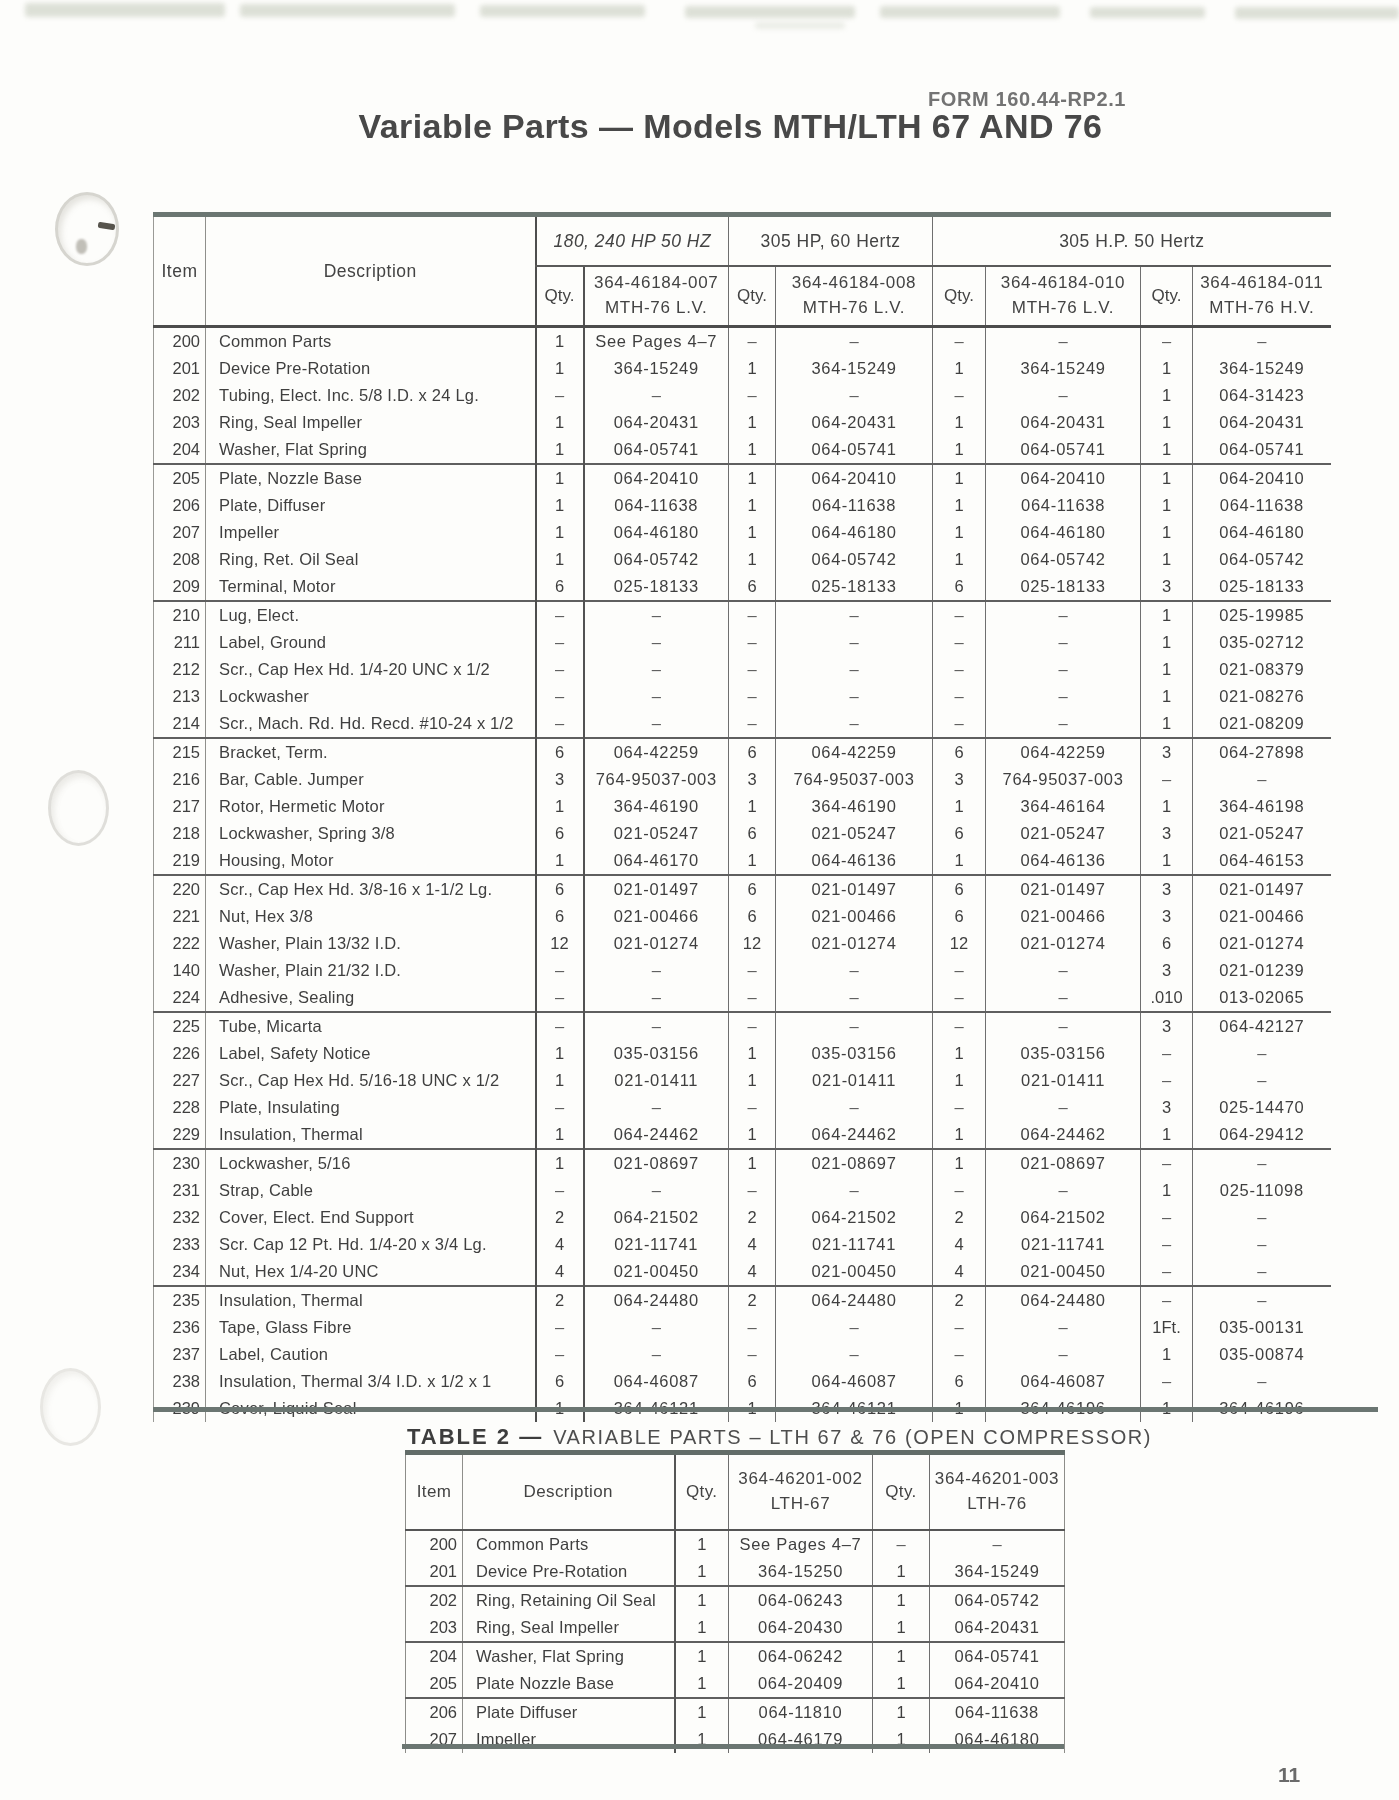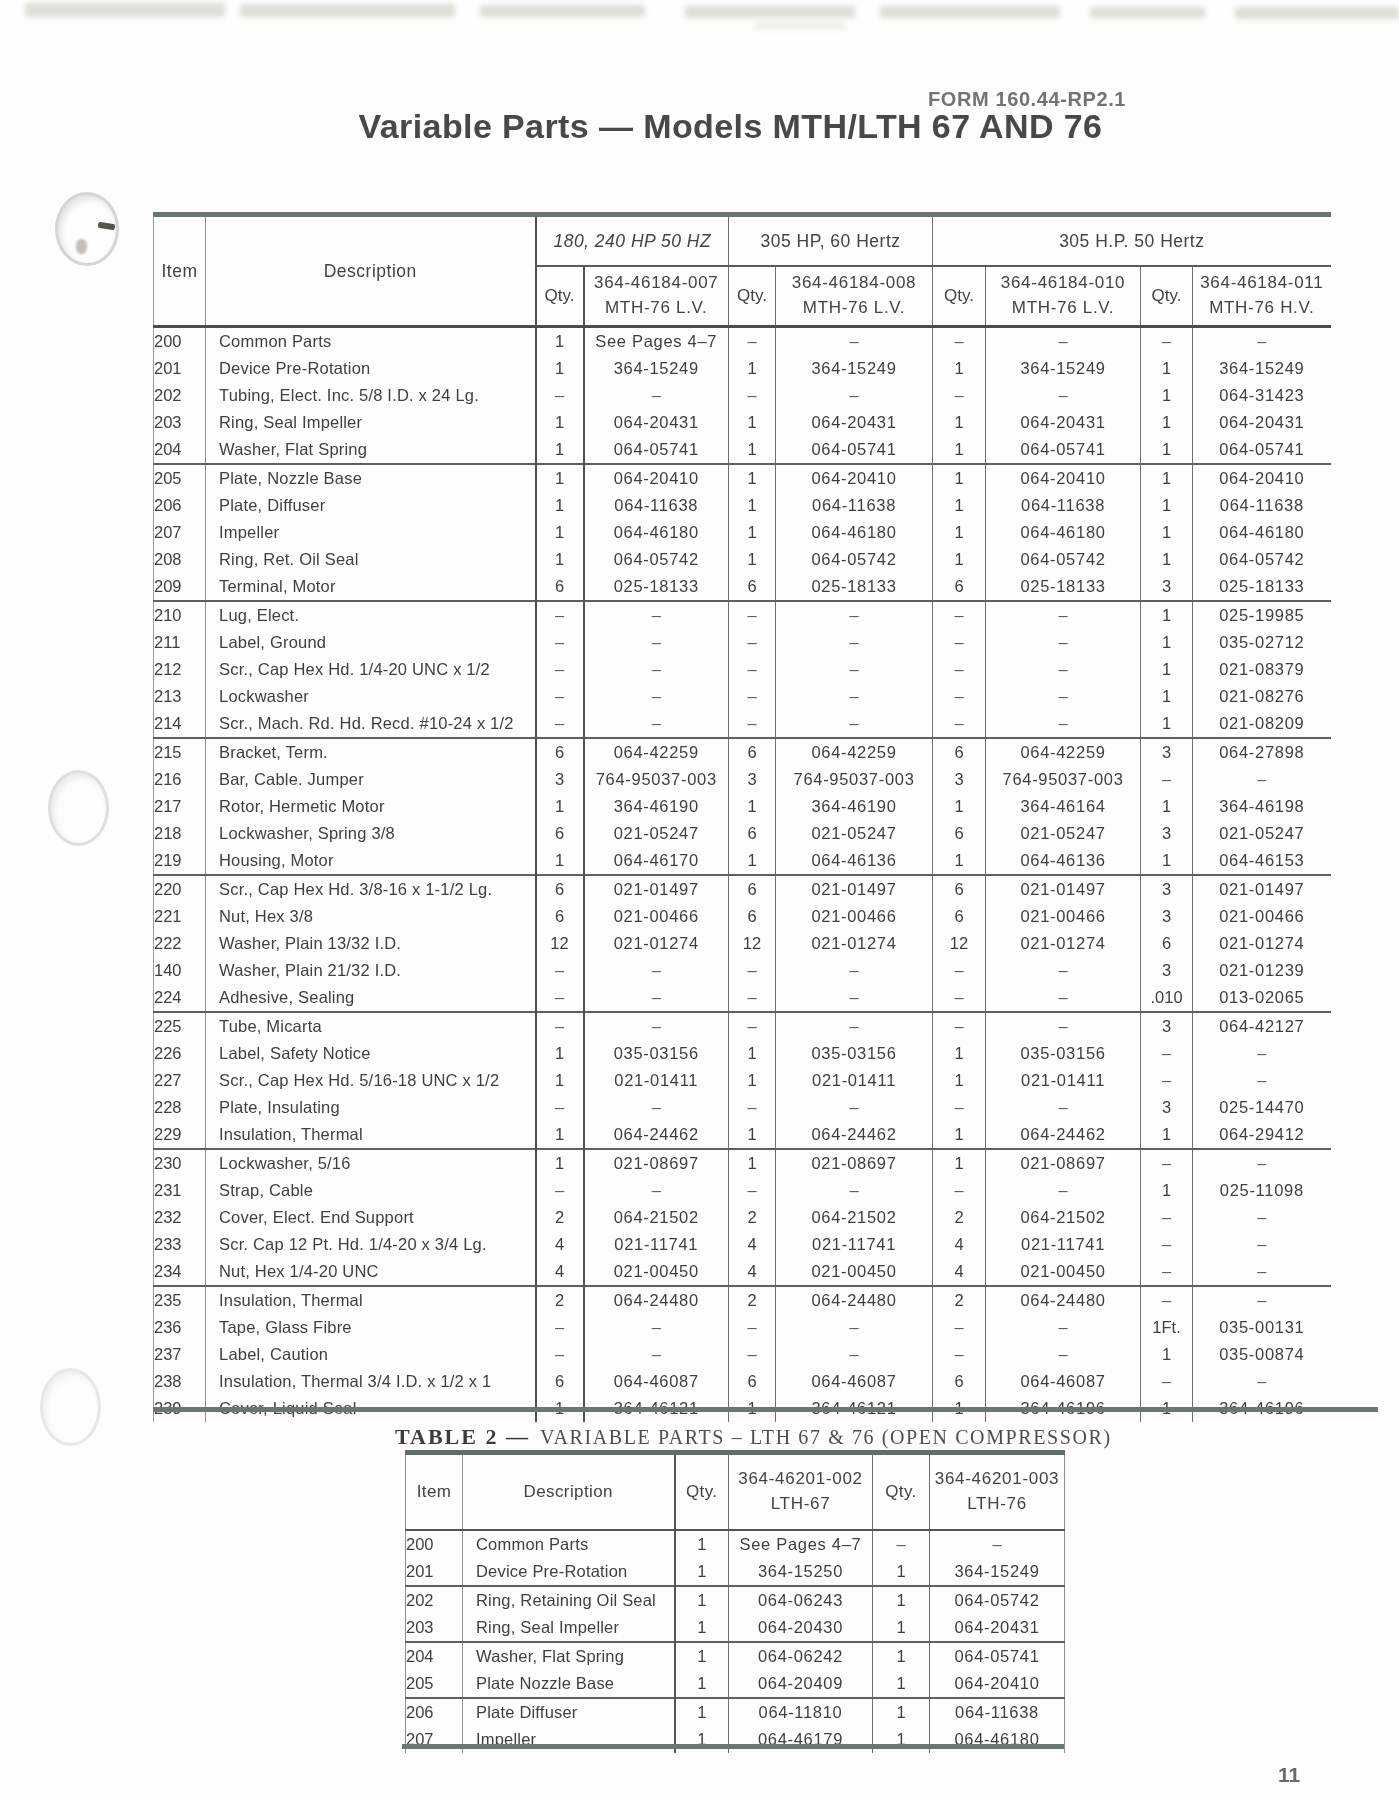--- a/index.html
+++ b/index.html
@@ -18,21 +18,21 @@
   .hole .smudge { position:absolute; background:rgba(120,115,102,.45); border-radius:45%; filter:blur(1px); }
 
   
   .form-no { position:absolute; top:88px; left:928px; font-size:20px; font-weight:bold;
              color:#737373; letter-spacing:.6px; }
   .title { position:absolute; top:106px; left:60px; width:1339px; margin:1px; text-align:center;
            font-size:34px; font-weight:bold; color:#484848; letter-spacing:.4px; }
   .cap { position:absolute; font-size:20px; color:#4e4e4e; letter-spacing:1.6px; white-space:nowrap; }
   .cap .lbl { font-weight:bold; font-size:22px; letter-spacing:2px; color:#3d3d3d; margin-right:10px; }
   .cap1 { top:179px; left:172px; }
-  .cap2 { top:1424px; left:395px;font-family:Liberation Serif, serif; }
+  .cap2 { top:1424px; left:407px; }
   .pageno { position:absolute; top:1763px; left:1270px; font-size:21px; font-weight:bold; color:#6a6a6a;margin-left:8px; }
 
   
   table { position:absolute; border-collapse:collapse; table-layout:fixed; }
   th, td { padding:0; font-weight:normal; overflow:hidden; white-space:nowrap; }
 
   .t1 { left:153px; top:212px; width:1177px;
         border-top:5px solid #6b7672; border-left:1px solid #9a9a96; }
   .t2 { left:405px; top:1450px; width:659px;
         border-top:5px solid #626c68; border-left:1px solid #8d8d89; border-right:1px solid #8d8d89; }
@@ -46,21 +46,21 @@
   .t1 tr.sub th { height:58px; font-size:17px; text-align:center; vertical-align:middle; color:#434343; }
   .t1 th.deep { font-size:17.5px; text-align:center; vertical-align:middle;
                 letter-spacing:.5px; color:#434343; }
   .t1 tr.sub th, .t1 th.deep { border-bottom:3px solid #4c4c4c; }
   .h-part div { line-height:1.45; letter-spacing:.7px; }
   .t2 thead th { height:74px; font-size:17px; text-align:center; vertical-align:middle;
                  color:#434343; letter-spacing:.4px; border-bottom:2.5px solid #555; }
 
   
   tbody td { height:27px; font-size:16.5px; vertical-align:middle; color:#3f3f3f; }
-  .c-item { text-align:left; padding-right:17px; }
+  .c-item { text-align:right; padding-right:5px; }
   .c-desc { text-align:left; padding-left:13px; letter-spacing:.2px; }
   .c-qty  { text-align:center; }
   .c-part { text-align:center; letter-spacing:.7px; }
   td.dash { color:#5c5c5c; letter-spacing:0; }
   tr.grp td { border-top:2.5px solid #5f5f5f; }
 
   
   .t1 .c1 { border-left:1.2px solid #8f8f8b; }
   .t1 .c2 { border-left:2.5px solid #4e4e4e; }
   .t1 .c3 { border-left:2px solid #525252; }

